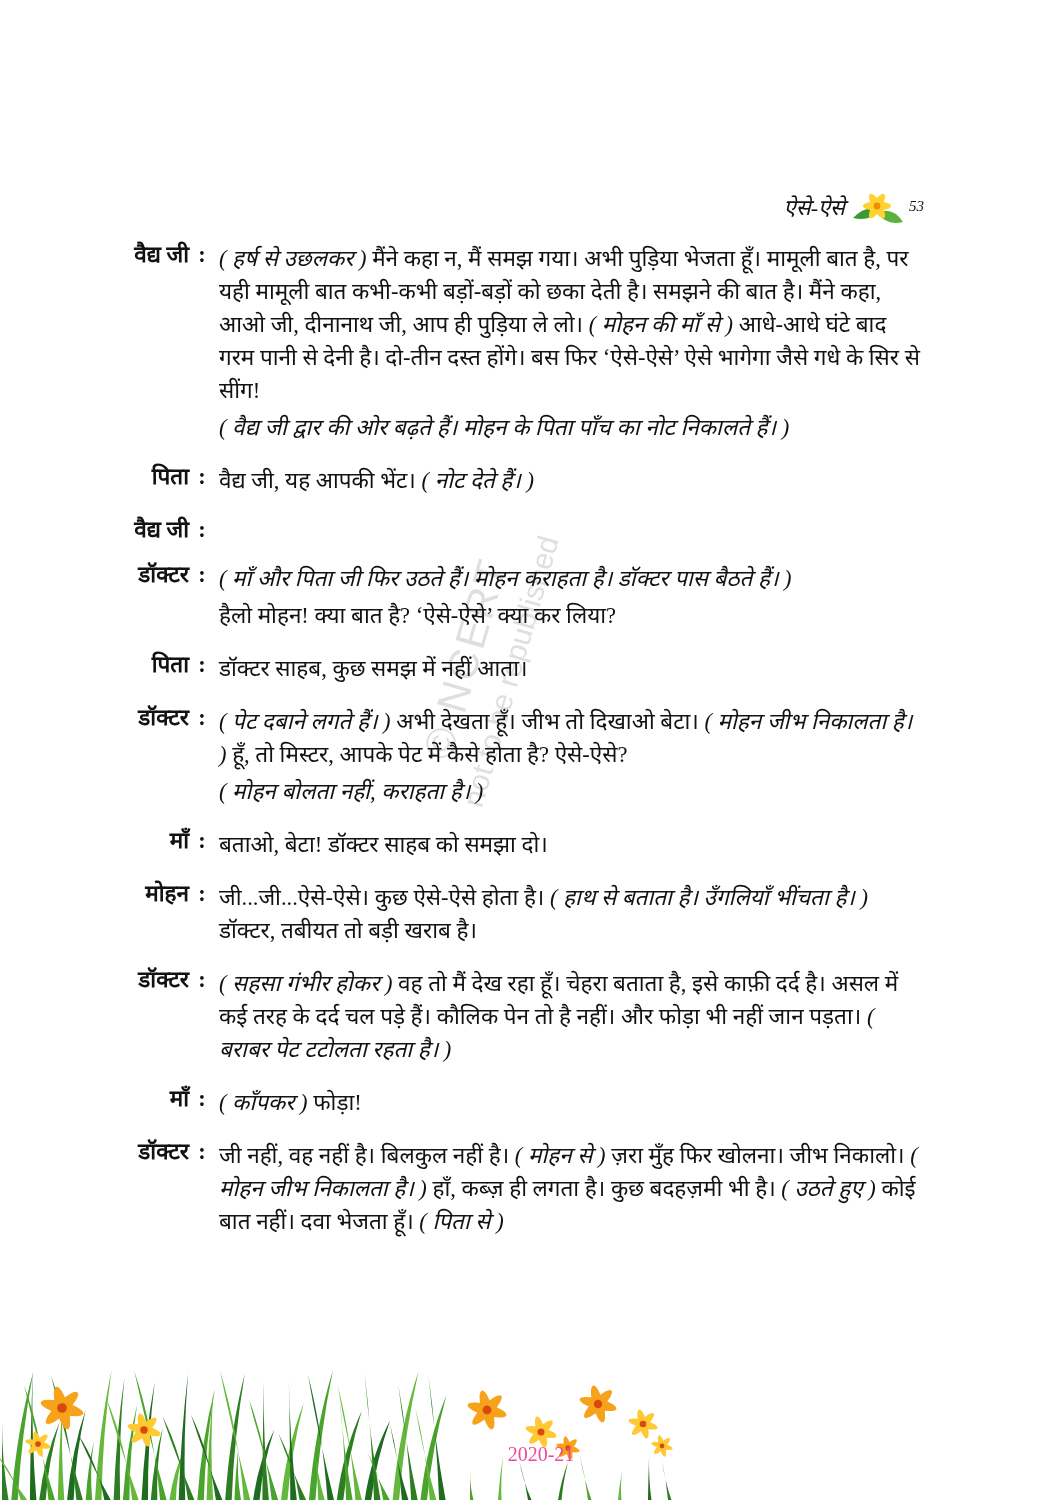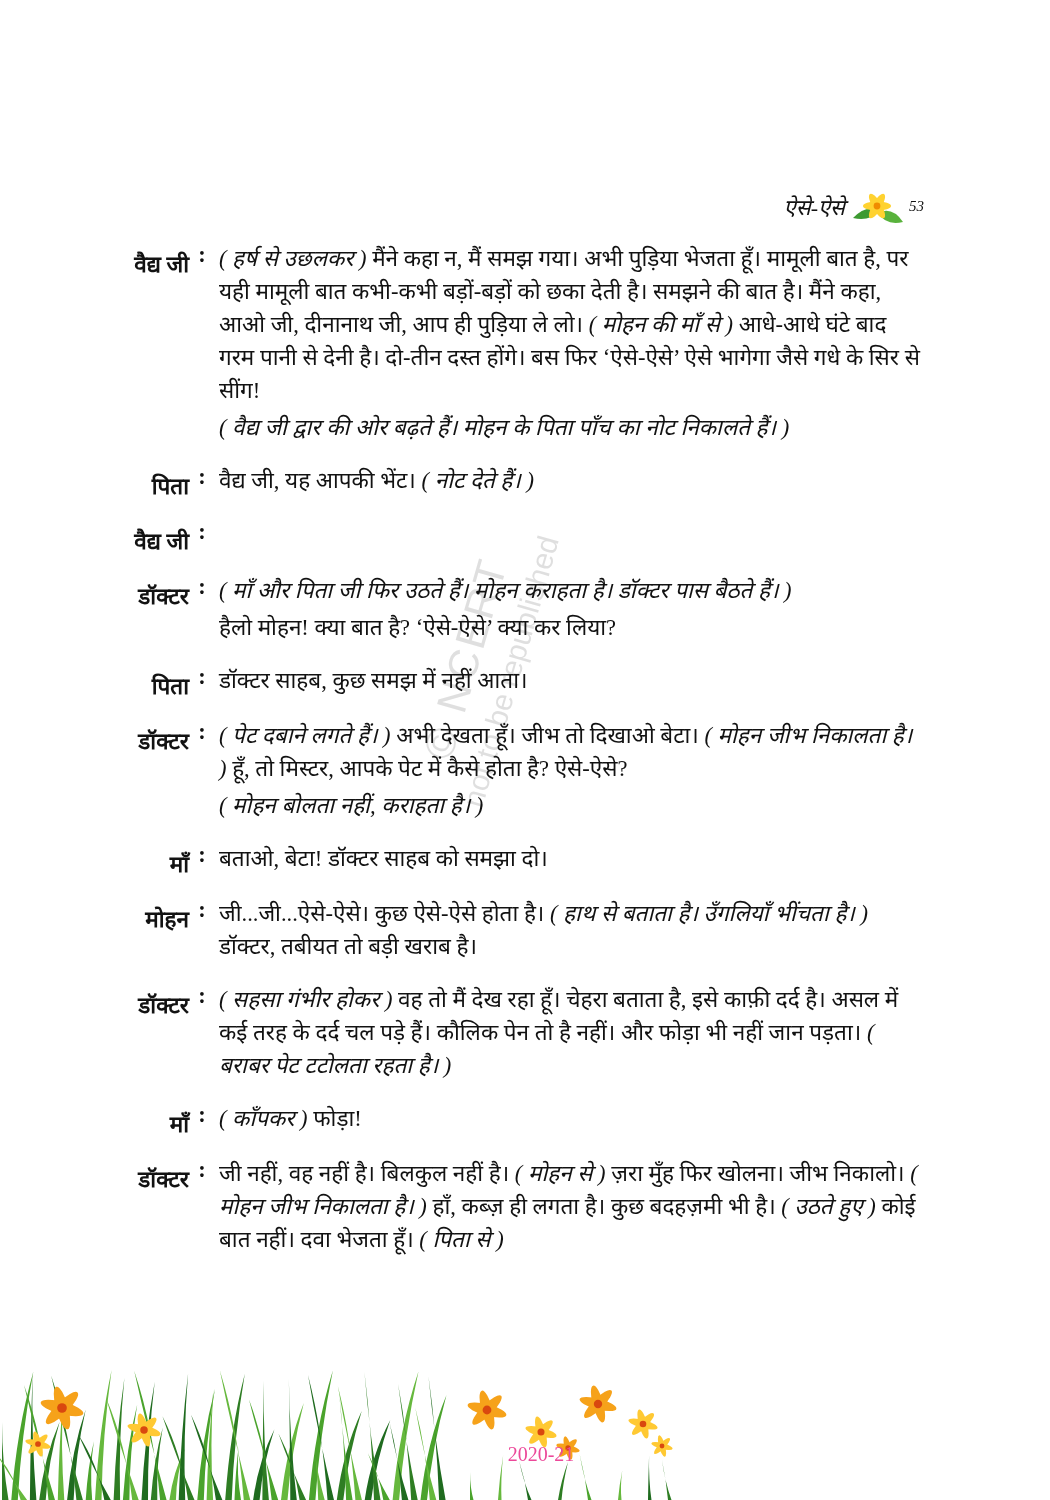--- a/index.html
+++ b/index.html
@@ -22,21 +22,21 @@
     text-align:center;color:#8f8f8f;opacity:.28;pointer-events:none;
     font-family:"Liberation Sans","DejaVu Sans",sans-serif;
   }
   .wm1{font-size:42px;letter-spacing:3px;}
   .wm2{font-size:30px;margin-top:6px;}
   .dialogue{position:absolute;top:238px;left:85px;right:126px;}
   .entry{
     display:grid;grid-template-columns:104px 26px 1fr;
     margin-bottom:12px;font-size:22.5px;line-height:33px;
   }
-  .speaker{font-weight:bold;text-align:right;white-space:nowrap;margin-top:10px;}
+  .speaker{font-weight:bold;text-align:right;white-space:nowrap;}
   .colon{font-weight:bold;text-align:center;}
   .text p{margin:4px;}
   .stage{font-style:italic;}
   .grass{position:absolute;left:0;bottom:0;width:1050px;height:160px;}
   .footer-year{
     position:absolute;bottom:34px;left:0;width:100%;text-align:center;
     font-size:20px;color:#ec4899;z-index:5;
     font-family:"Liberation Serif","DejaVu Serif",serif;
     padding-left:16px;
   }

